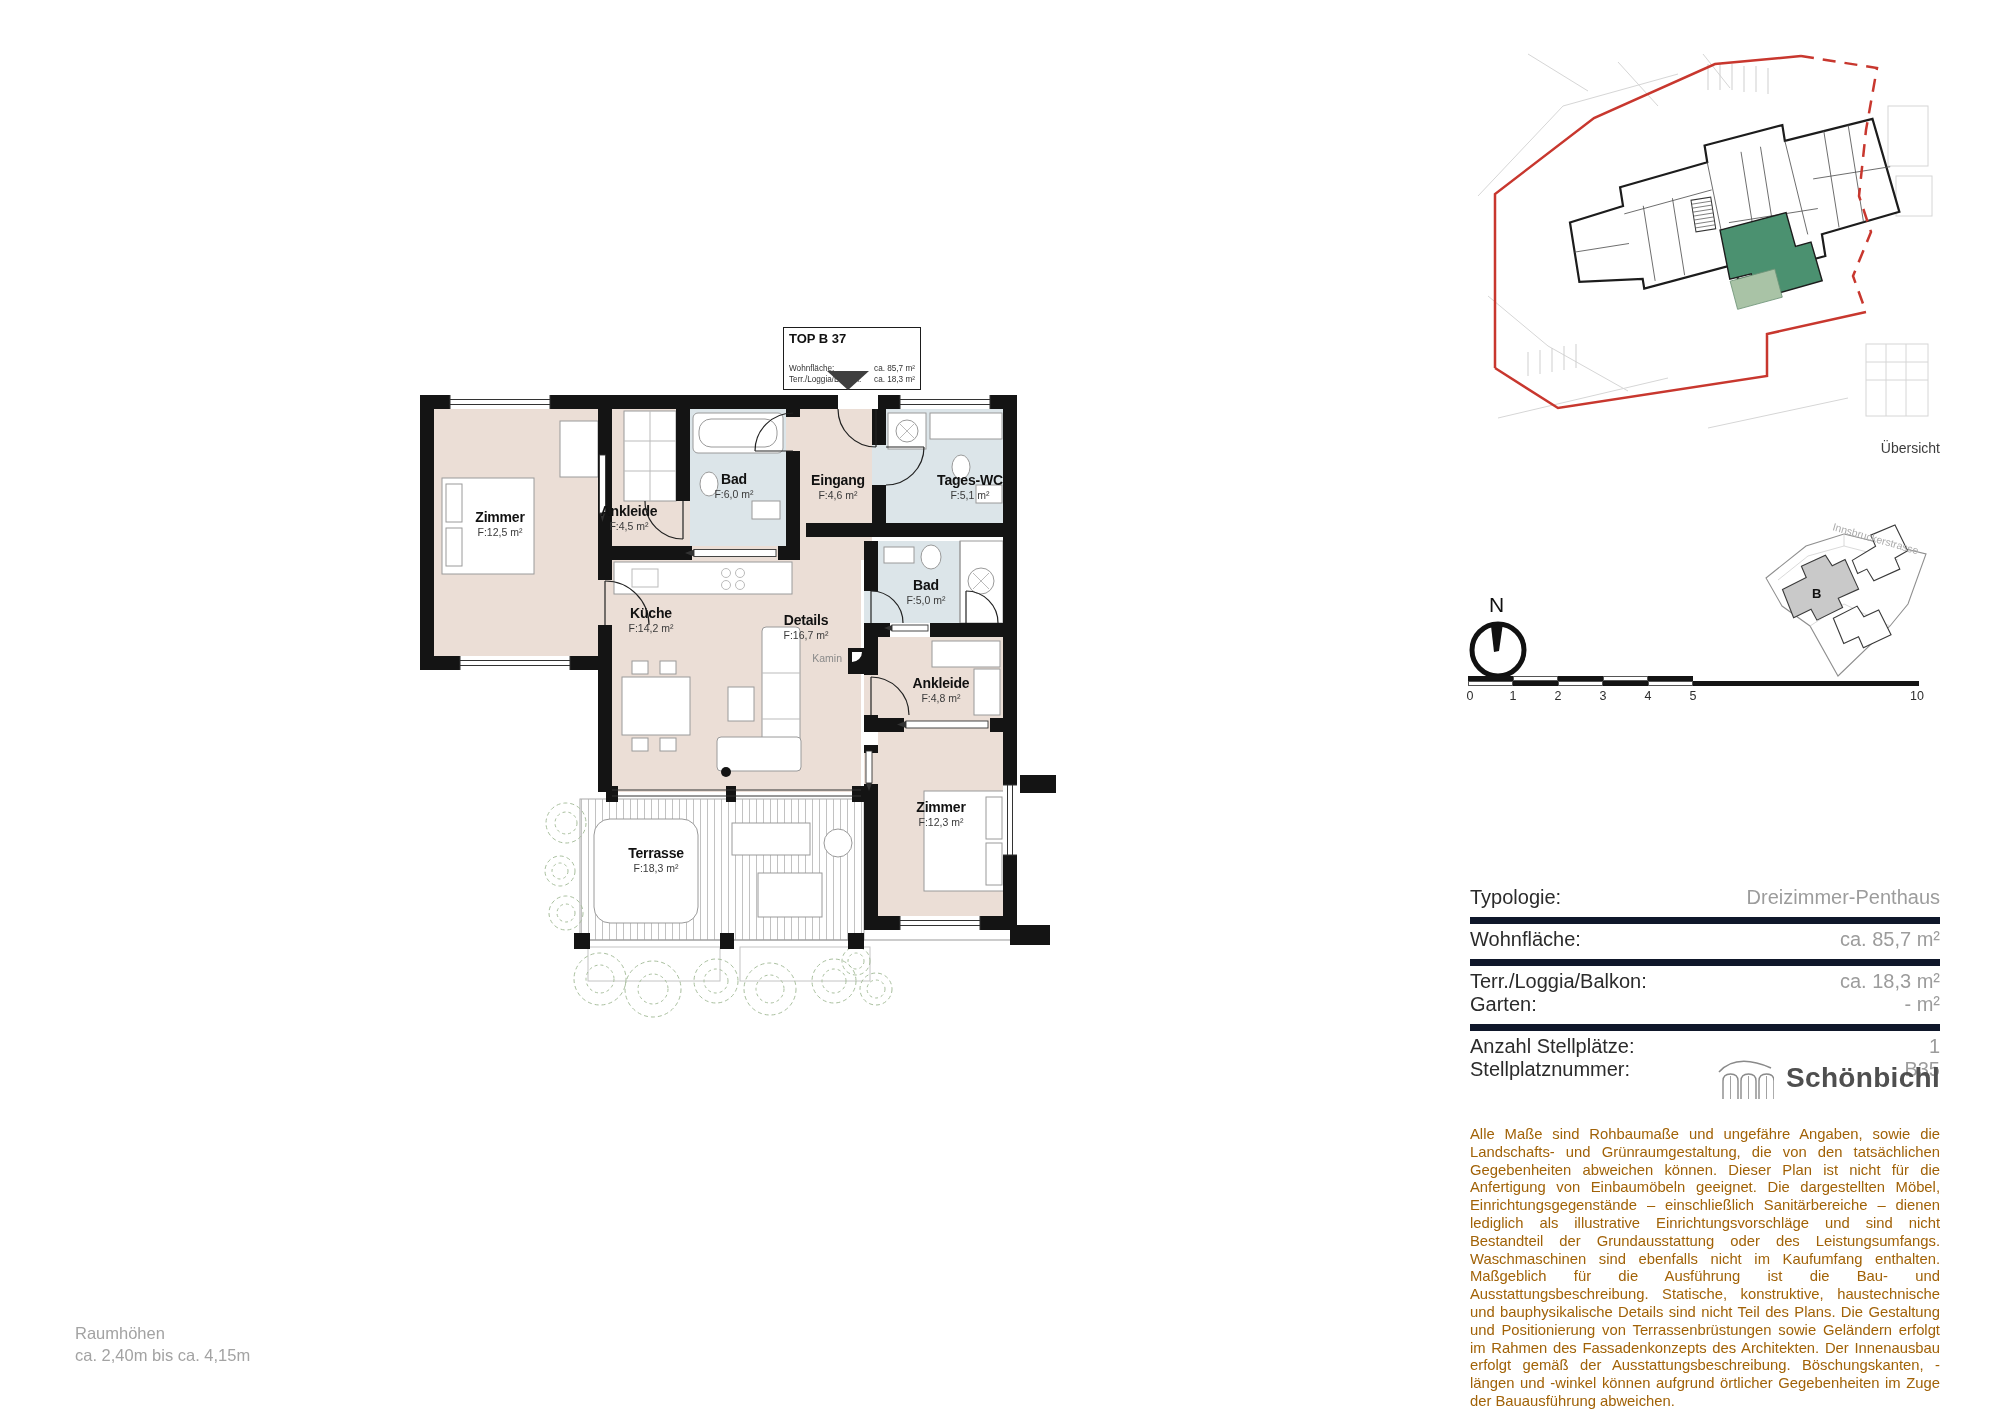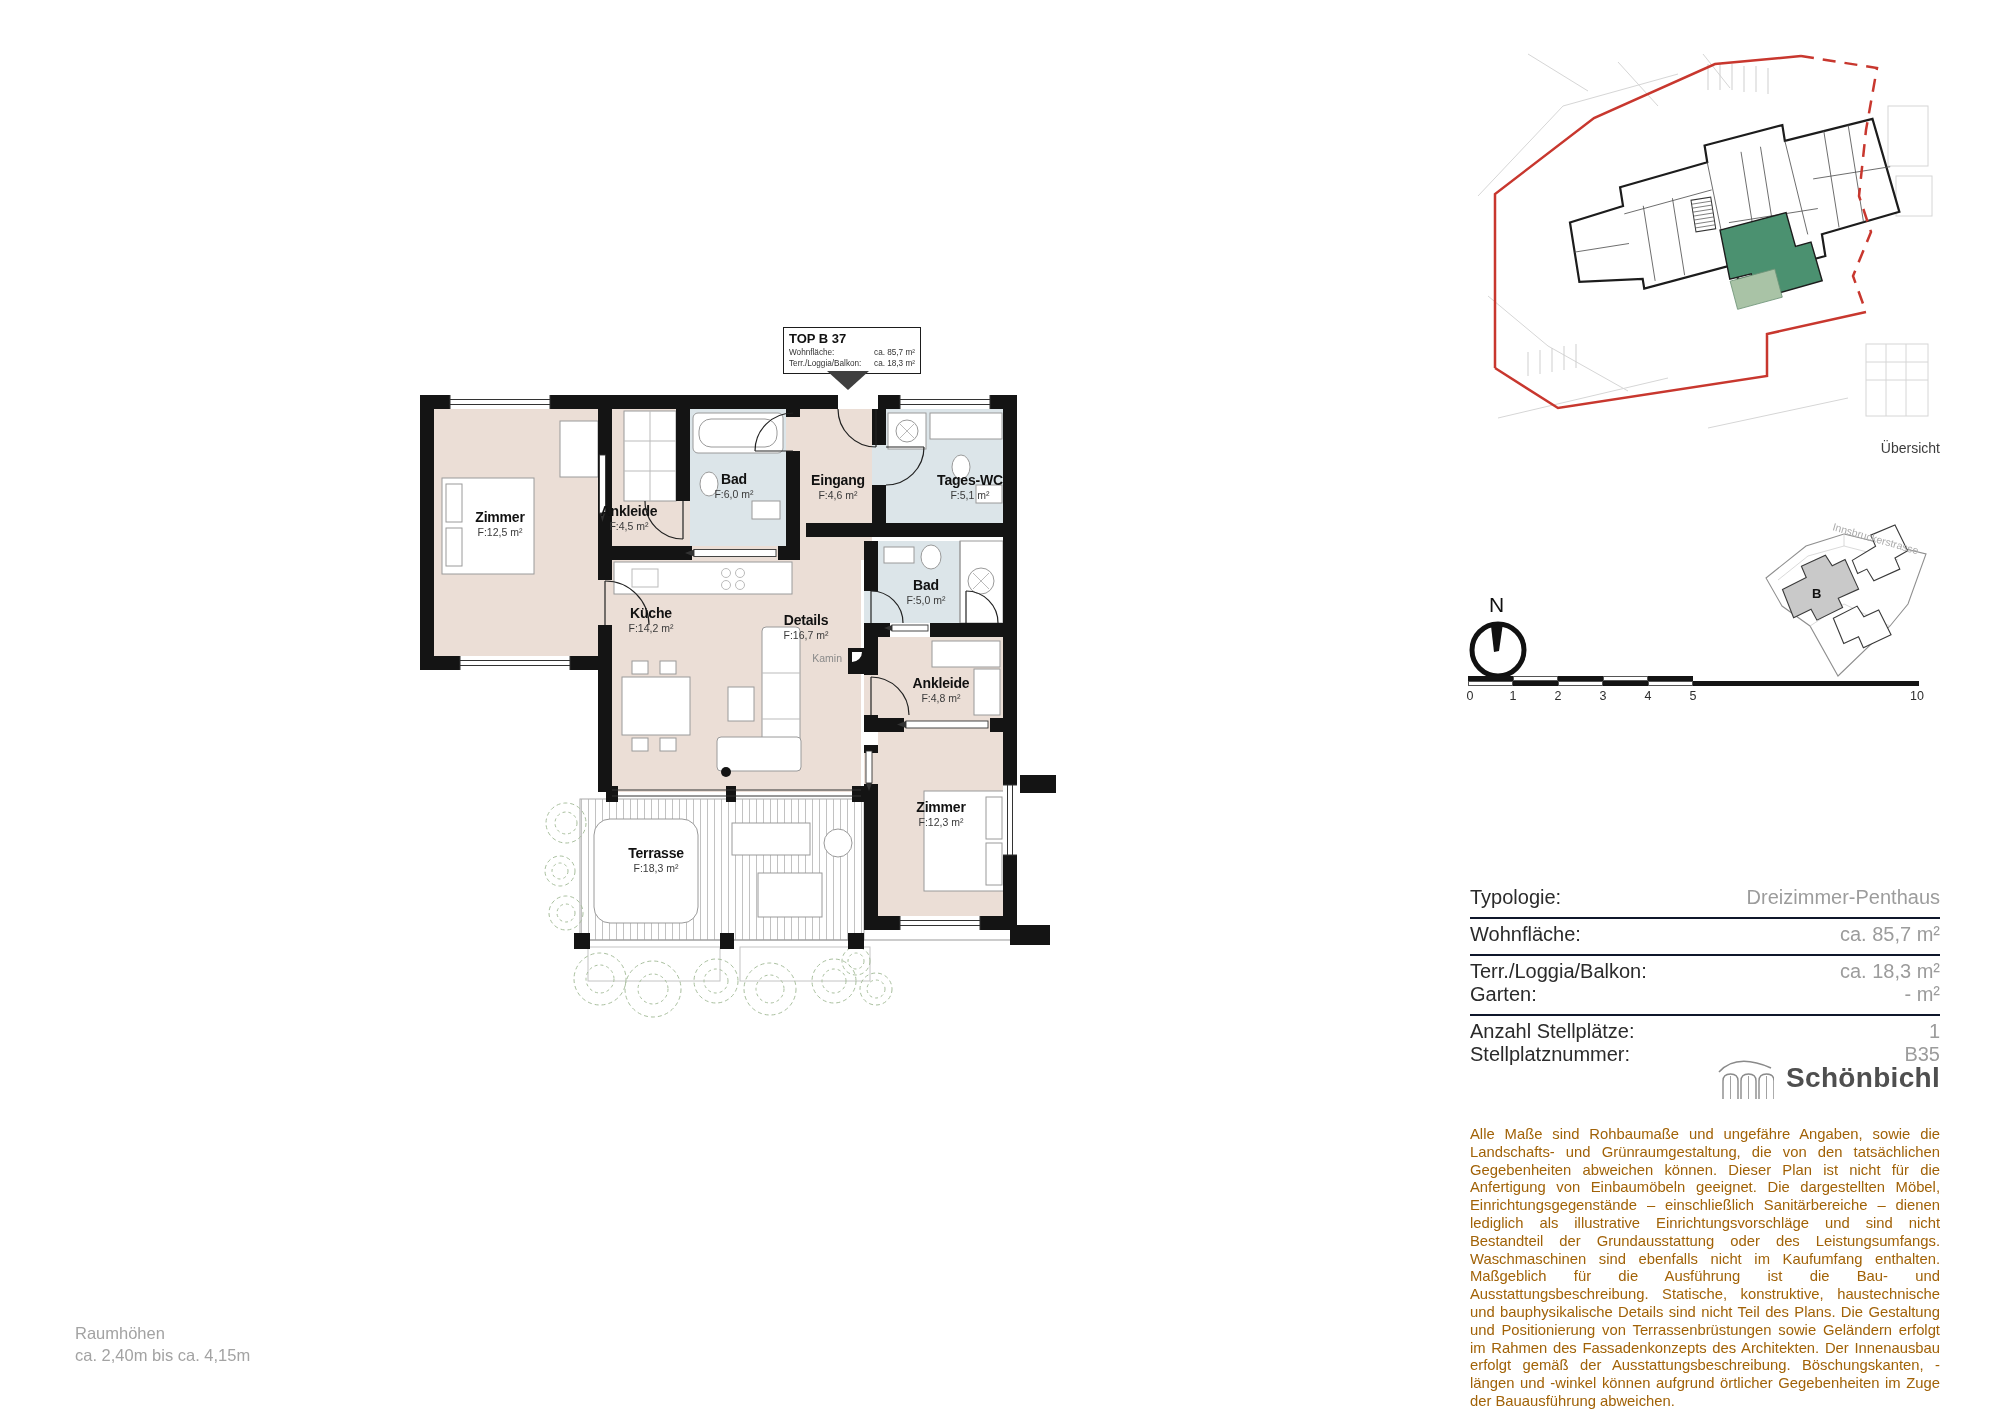--- a/index.html
+++ b/index.html
@@ -7,35 +7,35 @@
           font-family:"Liberation Sans",sans-serif;color:#222;}
   .abs{position:absolute;}
   
   .rlabel{position:absolute;transform:translate(-50%,-50%);text-align:center;pointer-events:none;white-space:nowrap;}
   .rname{font-size:14px;font-weight:bold;color:#111;letter-spacing:-0.2px;}
   .rarea{font-size:10.5px;color:#3a3a3a;margin-top:1px;}
   .kamin{position:absolute;left:790px;top:652px;width:52px;text-align:right;font-size:10.5px;color:#8a8a8a;}
   
   .callout{position:absolute;left:783px;top:327px;width:138px;background:#fff;border:1.5px solid #1d1d1d;
            padding:3px 5px 4px;box-sizing:border-box;}
-  .co-title{font-size:13px;font-weight:bold;color:#111;margin-bottom:2px;}
+  .co-title{font-size:13px;font-weight:bold;color:#111;margin-bottom:18px;}
   .co-row{display:flex;justify-content:space-between;font-size:8.2px;color:#333;line-height:10.5px;}
   .co-arrow{position:absolute;left:827px;top:371px;width:0;height:0;
             border-left:21px solid transparent;border-right:21px solid transparent;border-top:19px solid #3f3f3f;}
   
   .ov-caption{position:absolute;left:1670px;top:440px;width:270px;text-align:right;font-size:14px;color:#3c3c3c;}
   .scalebar{position:absolute;left:1468px;top:676px;width:472px;height:34px;}
   .sc{position:absolute;height:5px;background:#141414;}
   .sco{position:absolute;height:3px;border:1px solid #555;background:#fff;}
   .sl{position:absolute;top:13px;transform:translateX(-50%);font-size:12.5px;color:#2e2e2e;}
   .titleblock{position:absolute;left:1470px;top:733px;width:470px;text-align:right;}
   .tb-title{font-size:31px;font-weight:bold;color:#171717;letter-spacing:-1px;margin:0;}
   .tb-details{margin-top:7px;font-size:19px;line-height:21px;color:#383838;}
   .facts{position:absolute;left:1470px;top:882px;width:470px;}
-  .fgroup{border-bottom:2px solid #0f172a;padding:4px 0 8px;}
+  .fgroup{border-bottom:7px solid #0f172a;padding:4px 0 8px;}
   .fgroup.last{border-bottom:none;}
   .frow{display:flex;justify-content:space-between;font-size:20px;line-height:23px;}
   .flabel{color:#2b2b2b;}
   .fvalue{color:#9c9c9c;}
   .logo{position:absolute;left:1470px;top:1055px;width:470px;display:flex;justify-content:flex-end;align-items:center;gap:12px;}
   .logo-text{font-size:28px;font-weight:bold;color:#4f4f4f;letter-spacing:0.3px;}
   .disclaimer{position:absolute;left:1470px;top:1126px;width:470px;font-size:14.8px;line-height:17.8px;
               color:#a16207;text-align:justify;}
   .roomheights{position:absolute;left:75px;top:1322px;font-size:16.5px;line-height:22px;color:#a3a3a3;}
 </style>

